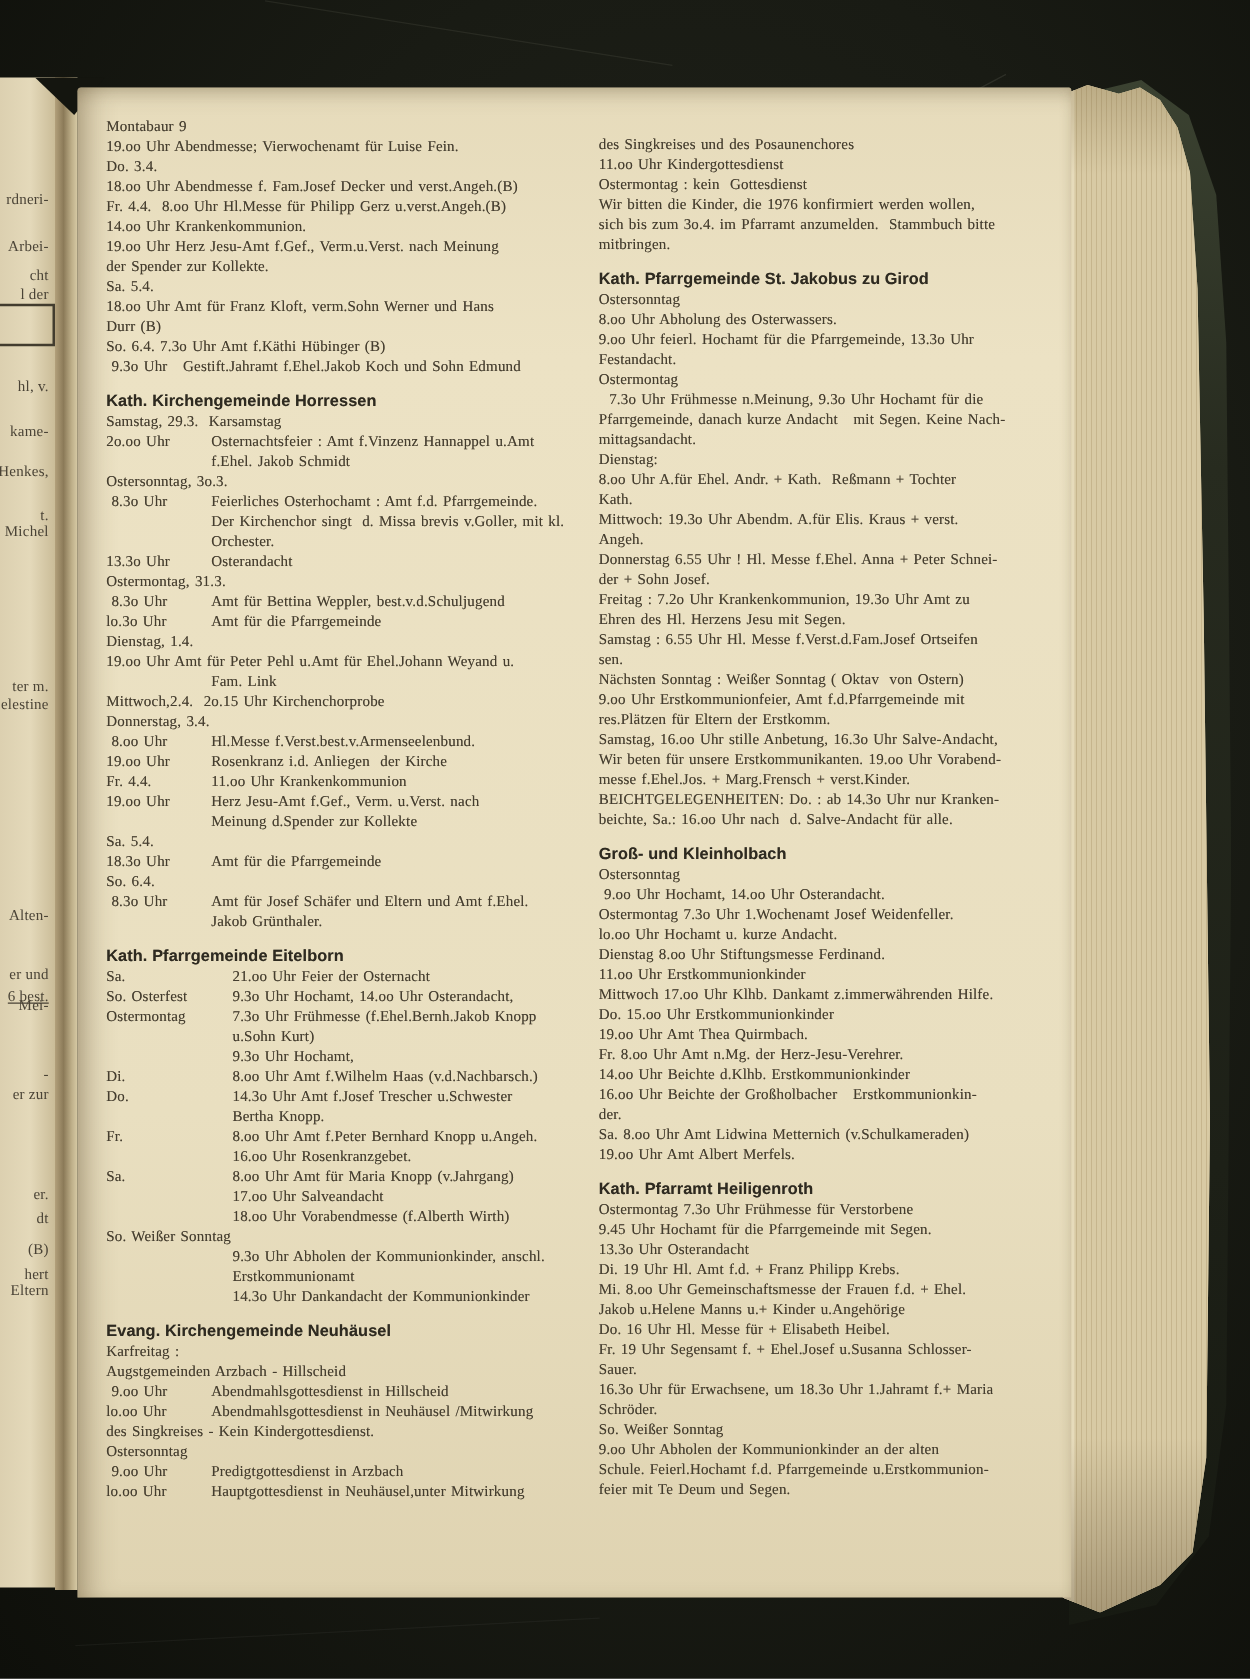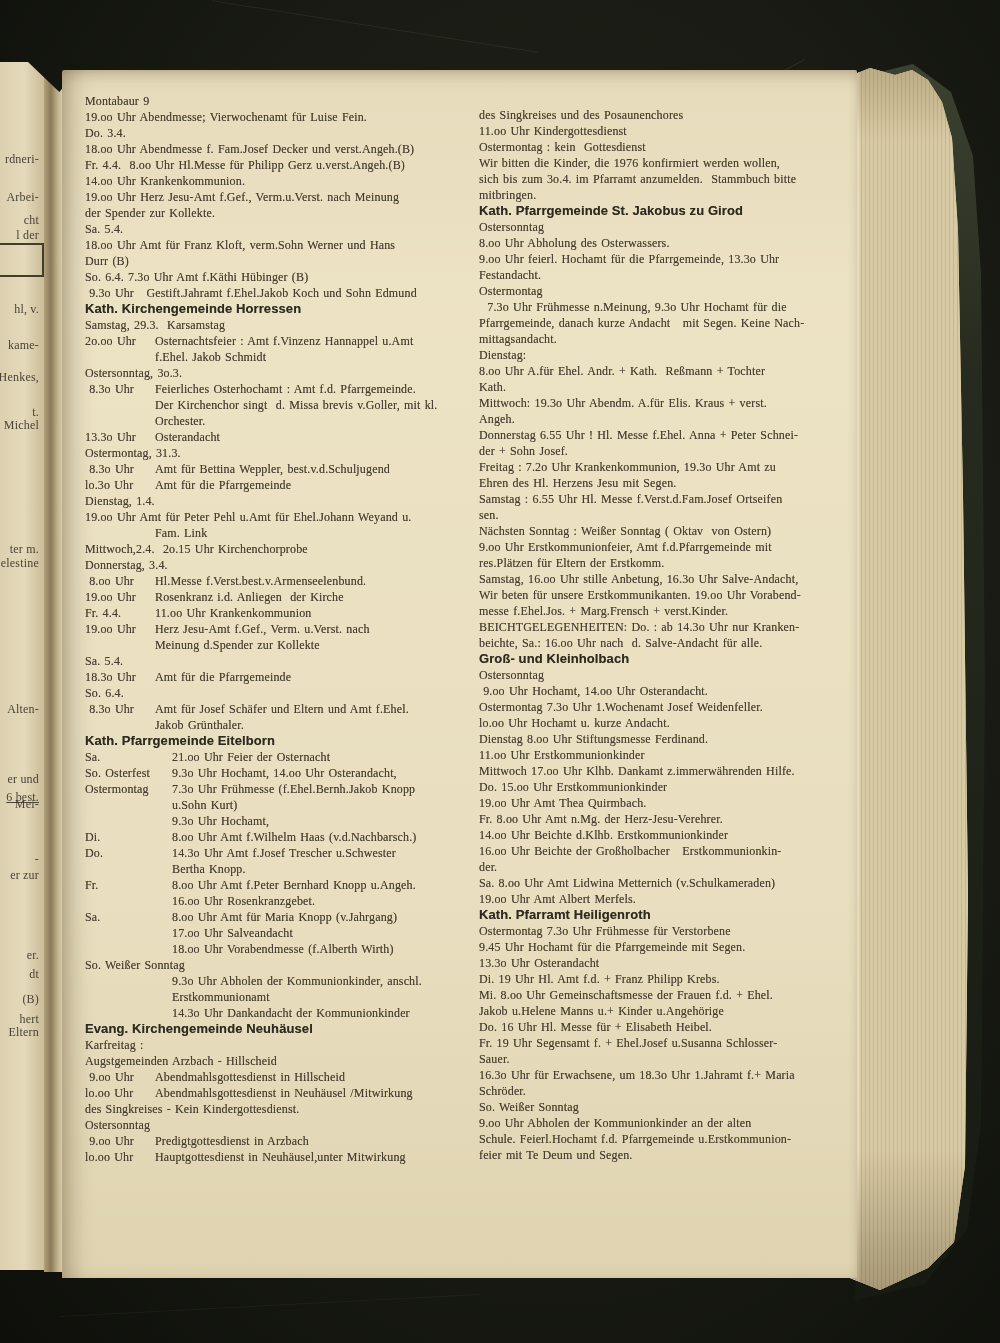--- a/index.html
+++ b/index.html
@@ -50,22 +50,22 @@
     box-shadow:inset 20px 0 24px -14px rgba(88,68,38,0.45), inset -5px 0 10px -6px rgba(110,90,55,0.25), inset 0 14px 18px -12px rgba(90,75,45,0.35);
     border-radius:3px 2px 0 0;
   }
   .col{position:absolute;}
   .col-left{left:23px;top:23px;width:400px;}
   .col-right{left:417px;top:37px;width:378px;}
 
   .tline,.cline{white-space:pre-wrap;font:12px/16px "Liberation Serif",serif;color:#443d2f;letter-spacing:0.15px;word-spacing:1px;text-shadow:0 0 0.5px rgba(74,64,46,0.55);}
   .cline{display:flex;}
   .cline .c1{flex:0 0 auto;white-space:pre;}
-  .cline .c2{flex:1 1 auto;}
-  .shead{font:bold 13px/16px "Liberation Sans",sans-serif;color:#2e2a20;margin-bottom:0px;letter-spacing:0.1px;text-shadow:0 0 0.5px rgba(46,42,32,0.5);}
+  .cline .c2{flex:1 1 auto;margin-left:14px;}
+  .shead{font:bold 13px/16px "Liberation Sans",sans-serif;color:#2e2a20;margin-top:12px;margin-bottom:0px;letter-spacing:0.1px;text-shadow:0 0 0.5px rgba(46,42,32,0.5);}
 </style>
 </head>
 <body>
 
 <div class="photo">
   <div class="scratch s1"></div>
   <div class="scratch s2"></div>
   <div class="scratch s3"></div>
 
   <div class="cover-edge"></div>
@@ -77,21 +77,21 @@
       <div class="frag" style="top: 151px;">cht</div>
       <div class="frag" style="top: 166px;">l der</div>
       <div class="frag-box" style="top: 181px;"></div>
       <div class="frag" style="top: 240px;">hl, v.</div>
       <div class="frag" style="top: 276px;">kame-</div>
       <div class="frag" style="top: 308px;">Henkes,</div>
       <div class="frag" style="top: 343px;">t.</div>
       <div class="frag" style="top: 356px;">Michel</div>
       <div class="frag" style="top: 480px;">ter m.</div>
       <div class="frag" style="top: 494px;">elestine</div>
-      <div class="frag" style="top: 640px;">Alten-</div>
+      <div class="frag" style="top: 663px;">Alten-</div>
       <div class="frag" style="top: 728px; text-decoration: underline;">6 best.</div>
       <div class="frag" style="top: 710px;">er und</div>
       <div class="frag" style="top: 735px;">Mei-</div>
       <div class="frag" style="top: 790px;">-</div>
       <div class="frag" style="top: 806px;">er zur</div>
       <div class="frag" style="top: 858px; margin-top: 47px;">dt</div>
       <div class="frag" style="top: 886px;">er.</div>
       <div class="frag" style="top: 930px;">(B)</div>
       <div class="frag" style="top: 950px;">hert</div>
       <div class="frag" style="top: 963px;">Eltern</div>

